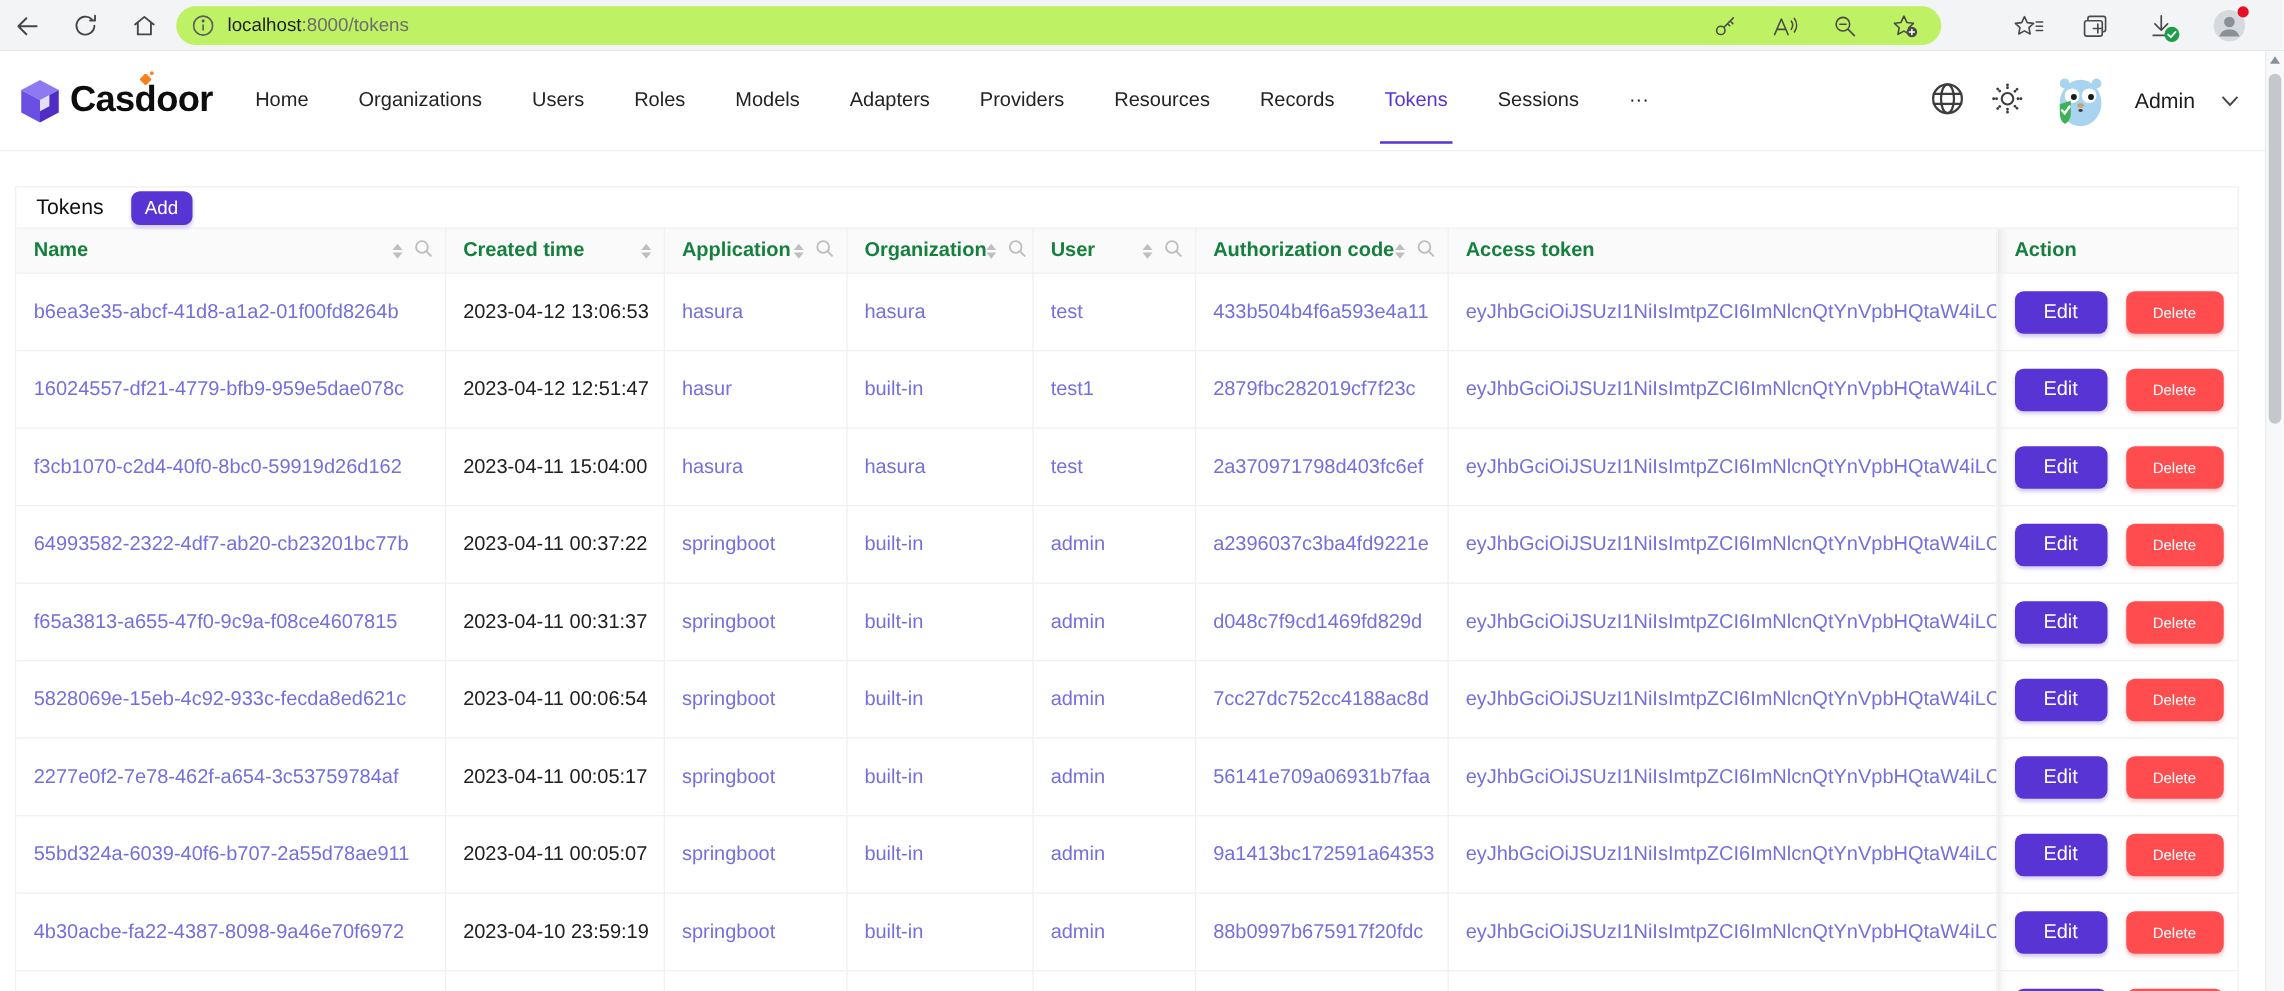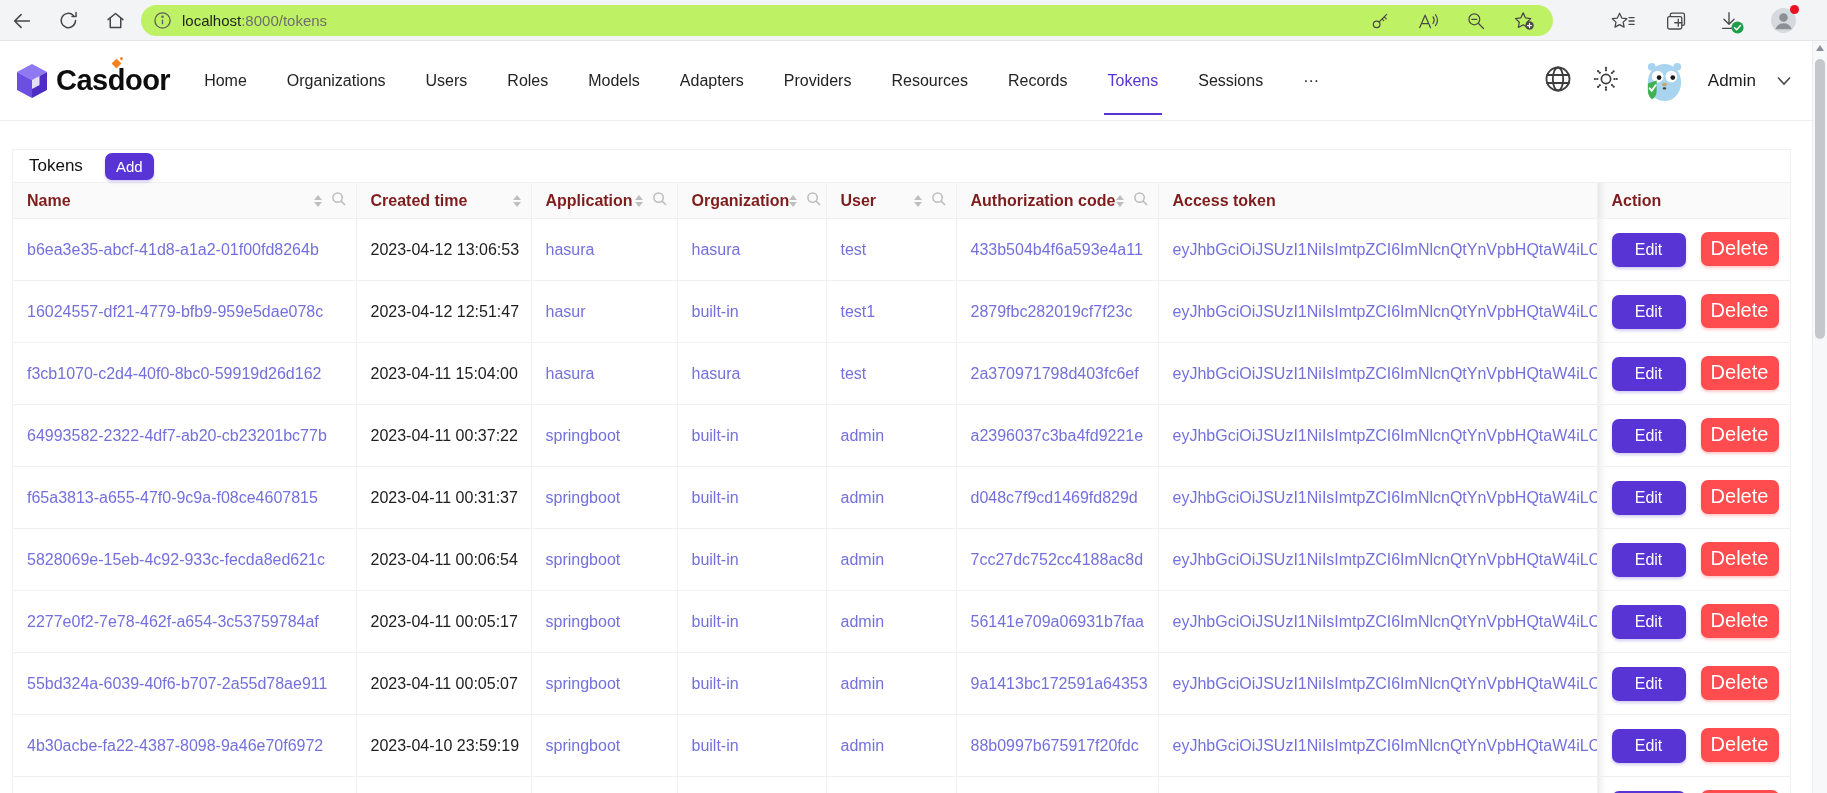--- a/index.html
+++ b/index.html
@@ -43,41 +43,41 @@
 
   
   .card { position:absolute; left:12px; top:149px; width:1779px; height:644px;
     border:1px solid #f0f0f0; border-bottom:none; background:#fff; overflow:hidden; }
   .card-toolbar { height:32px; display:flex; align-items:center; padding-left:16px; }
   .card-title { font-size:17px; color:#111; }
   .add-btn { margin-left:22px; background:#5734d3; color:#fff; border:none; border-radius:7px;
     height:27px; padding:0 11px; font-size:15px; cursor:pointer;
     box-shadow:0 2px 3px rgba(87,52,211,0.25); }
   table { width:1777px; table-layout:fixed; border-collapse:collapse; font-size:16px; }
-  thead th { background:#fafafa; height:36px; font-weight:bold; color:#7f1d1d; text-align:right;
+  thead th { background:#fafafa; height:36px; font-weight:bold; color:#15803d; text-align:right;
     padding:0 10px 0 14px; border-top:1px solid #f0f0f0; border-bottom:1px solid #f0f0f0;
     border-right:1px solid #f0f0f0; }
   thead th:last-child { border-right:none; }
   .th-inner { display:flex; align-items:center; justify-content:space-between; }
   .th-icons { display:flex; align-items:center; gap:9px; }
   .sorter { display:flex; flex-direction:column; align-items:center; cursor:pointer; }
   .caret-up { width:0; height:0; border-left:4px solid transparent; border-right:4px solid transparent;
     border-bottom:5px solid #bfbfbf; margin-bottom:2px; }
   .caret-down { width:0; height:0; border-left:4px solid transparent; border-right:4px solid transparent;
     border-top:5px solid #bfbfbf; }
   tbody td { height:62px; padding:0 10px 0 14px; border-bottom:1px solid #f0f0f0;
     border-right:1px solid #f0f0f0; background:#fff; white-space:nowrap; overflow:hidden; }
   tbody td:last-child { border-right:none; }
   a.cell-link { color:#7370dd; text-decoration:none; cursor:pointer; }
   .plain-cell { color:#202020; }
   .col-action-cell { box-shadow: inset 12px 0 8px -10px rgba(0,0,0,0.10); }
   .edit-btn { background:#5734d3; color:#fff; border:none; border-radius:7px; width:74px; height:34px;
     font-size:16px; cursor:pointer; box-shadow:0 2px 3px rgba(87,52,211,0.25); }
   .delete-btn { background:#ff4d4f; color:#fff; border:none; border-radius:7px; width:78px; height:34px;
-    font-size:20px; margin-left:15px; cursor:pointer; box-shadow:0 2px 3px rgba(255,77,79,0.3); }
+    font-size:12px; margin-left:15px; cursor:pointer; box-shadow:0 2px 3px rgba(255,77,79,0.3); }
 
   
   .scrollbar { position:absolute; right:0; top:41px; width:15px; height:752px;
     background:#f7f8f9; border-left:1px solid #ececec; }
   .scroll-arrow { position:absolute; top:4px; left:3px; width:0; height:0;
     border-left:4px solid transparent; border-right:4px solid transparent;
     border-bottom:6px solid #8a9098; }
   .scroll-thumb { position:absolute; top:18px; left:2px; width:10px; height:280px;
     border-radius:5px; background:#c4c8cd; }
 </style>

